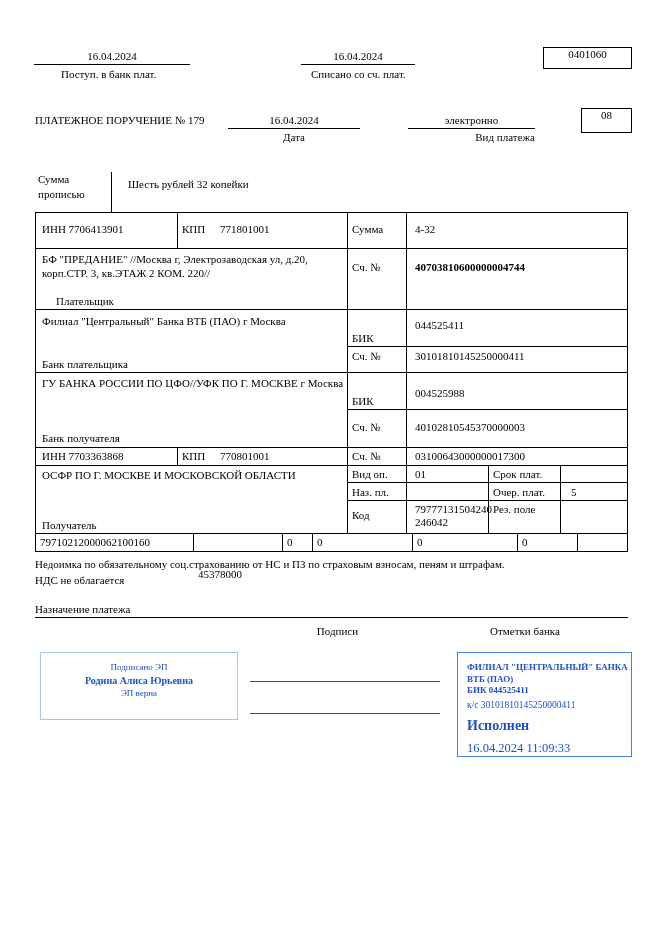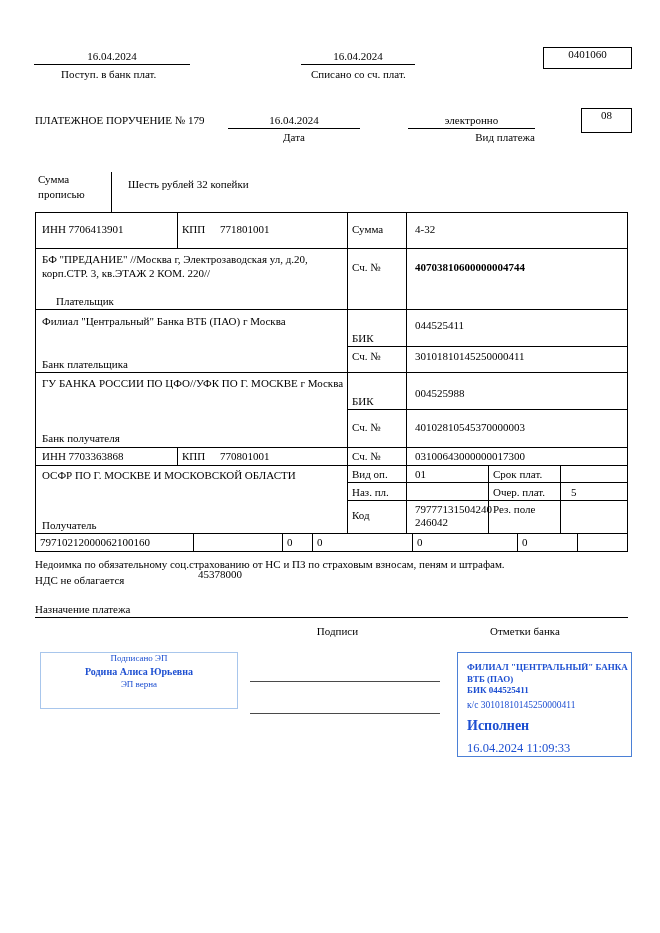--- a/index.html
+++ b/index.html
@@ -10,23 +10,23 @@
   }
   .abs { position:absolute; white-space:nowrap; }
   .ctr { text-align:center; }
   .hl { position:absolute; height:1px; background:#000; }
   .vl { position:absolute; width:1px; background:#000; }
   .box { position:absolute; border:1px solid #000; box-sizing:border-box; display:flex; align-items:flex-start; justify-content:center; }
   .tbl { position:absolute; left:35px; top:212px; width:593px; height:340px; border:1px solid #000; box-sizing:border-box; }
   .tbl .hl, .tbl .vl { background:#000; }
   .wrapcell { white-space:normal; }
   .stamp {
-    position:absolute; left:40px; top:652px; width:198px; height:57px;
+    position:absolute; left:40px; top:652px; width:198px; height:68px;
     border:1px solid #a8c6ec; box-sizing:border-box; text-align:center;
-    color:#1d4fd1; padding-top:0;
+    color:#1d4fd1; padding-top:9px;
   }
   .stamp .s1 { font-size:9px; }
   .stamp .s2 { font-size:10px; font-weight:bold; margin-top:3px; margin-bottom:2px; }
   .stamp .s3 { font-size:9px; }
   .bankstamp {
     position:absolute; left:457px; top:652px; width:175px; height:105px;
     border:1px solid #4b80d6; box-sizing:border-box; color:#1d4fd1;
     padding:9px 0 0 9px;
   }
   .bankstamp .b1 { font-size:9px; font-weight:bold; line-height:11.5px; }

